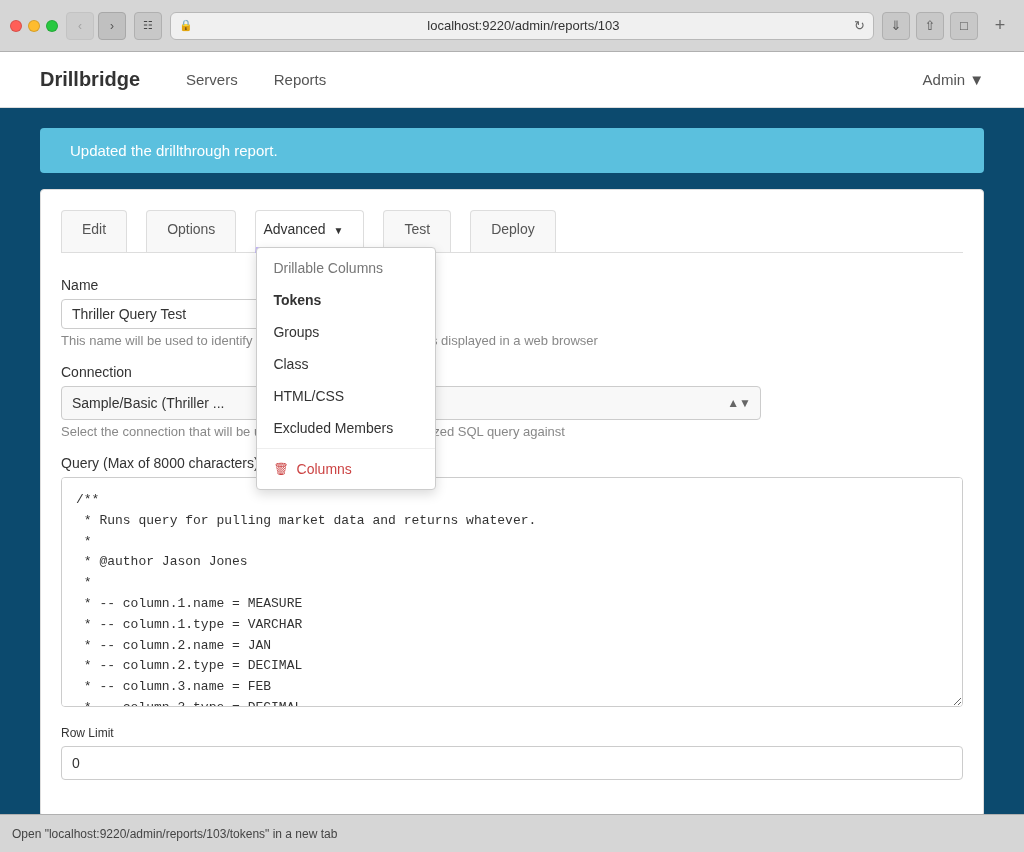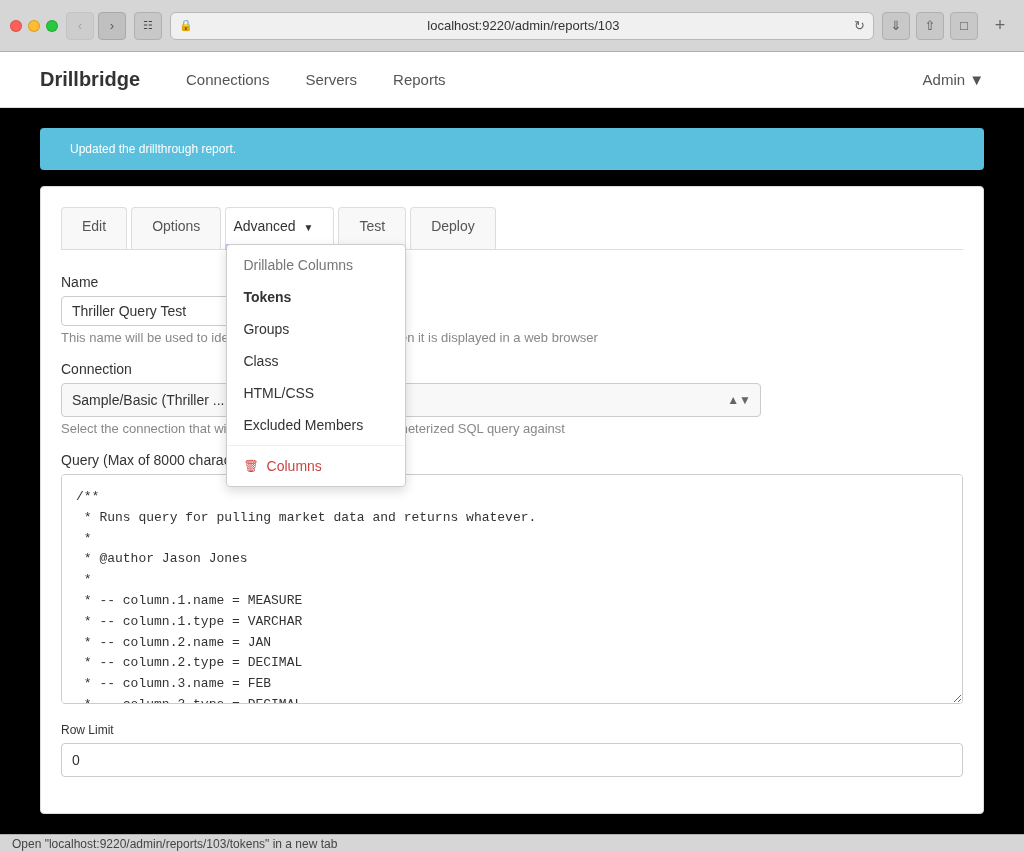--- a/index.html
+++ b/index.html
@@ -97,21 +97,21 @@
     }
     .plus-btn {
       width: 28px; height: 28px;
       display: flex; align-items: center; justify-content: center;
       font-size: 18px; color: #666;
       cursor: pointer;
     }
 
     
     .page-bg {
-      background: #000000;
+      background: #0c4a6e;
       min-height: calc(852px - 52px);
       padding-bottom: 30px;
     }
 
     
     .navbar {
       background: #fff;
       border-bottom: 1px solid #ddd;
       padding: 0 40px;
       display: flex;
@@ -145,21 +145,21 @@
       cursor: pointer;
     }
 
     
     .alert-success {
       background: #5bc0de;
       color: white;
       padding: 14px 30px;
       margin: 20px 40px 16px;
       border-radius: 4px;
-      font-size: 12px;
+      font-size: 15px;
     }
 
     
     .main-card {
       background: #fff;
       border: 1px solid #ddd;
       border-radius: 4px;
       margin: 0 40px;
       padding: 20px;
       position: relative;
@@ -173,21 +173,21 @@
       border-bottom: 1px solid #ddd;
     }
     .tab {
       padding: 10px 20px;
       border: 1px solid #ddd;
       border-bottom: none;
       background: #f8f8f8;
       cursor: pointer;
       font-size: 14px;
       color: #555;
-      margin-right: 4px;
+      margin-right: 19px;
       border-radius: 4px 4px 0 0;
       position: relative;
     }
     .tab-advanced {
       background: #fff;
       color: #333;
       font-weight: 500;
       border-bottom: 6px solid #c4b5fd;
       margin-bottom: -1px;
       z-index: 10;
@@ -318,21 +318,21 @@
     .status-bar {
       position: fixed;
       bottom: 0;
       left: 0;
       right: 0;
       background: #d6d6d6;
       border-top: 1px solid #b0b0b0;
       padding: 4px 12px;
       font-size: 12px;
       color: #444;
-      height: 18px;
+      height: 38px;
       display: flex;
       align-items: center;
     }
   </style>
 </head>
 <body>
 
 <div class="browser-chrome">
   <div class="traffic-lights">
     <div class="traffic-light tl-red"></div>
@@ -355,21 +355,20 @@
     <div class="browser-action-btn">□</div>
   </div>
   <div class="plus-btn">+</div>
 </div>
 
 <div class="page-bg">
 
   <div class="navbar">
     <span class="brand">Drillbridge</span>
     <div class="nav-links">
-      <a class="nav-link">Connections</a>
       <a class="nav-link">Servers</a>
       <a class="nav-link">Reports</a>
     </div>
     <div class="admin-menu">
       <span>Admin</span>
       <span>▼</span>
     </div>
   </div>
 
   <div class="alert-success">

